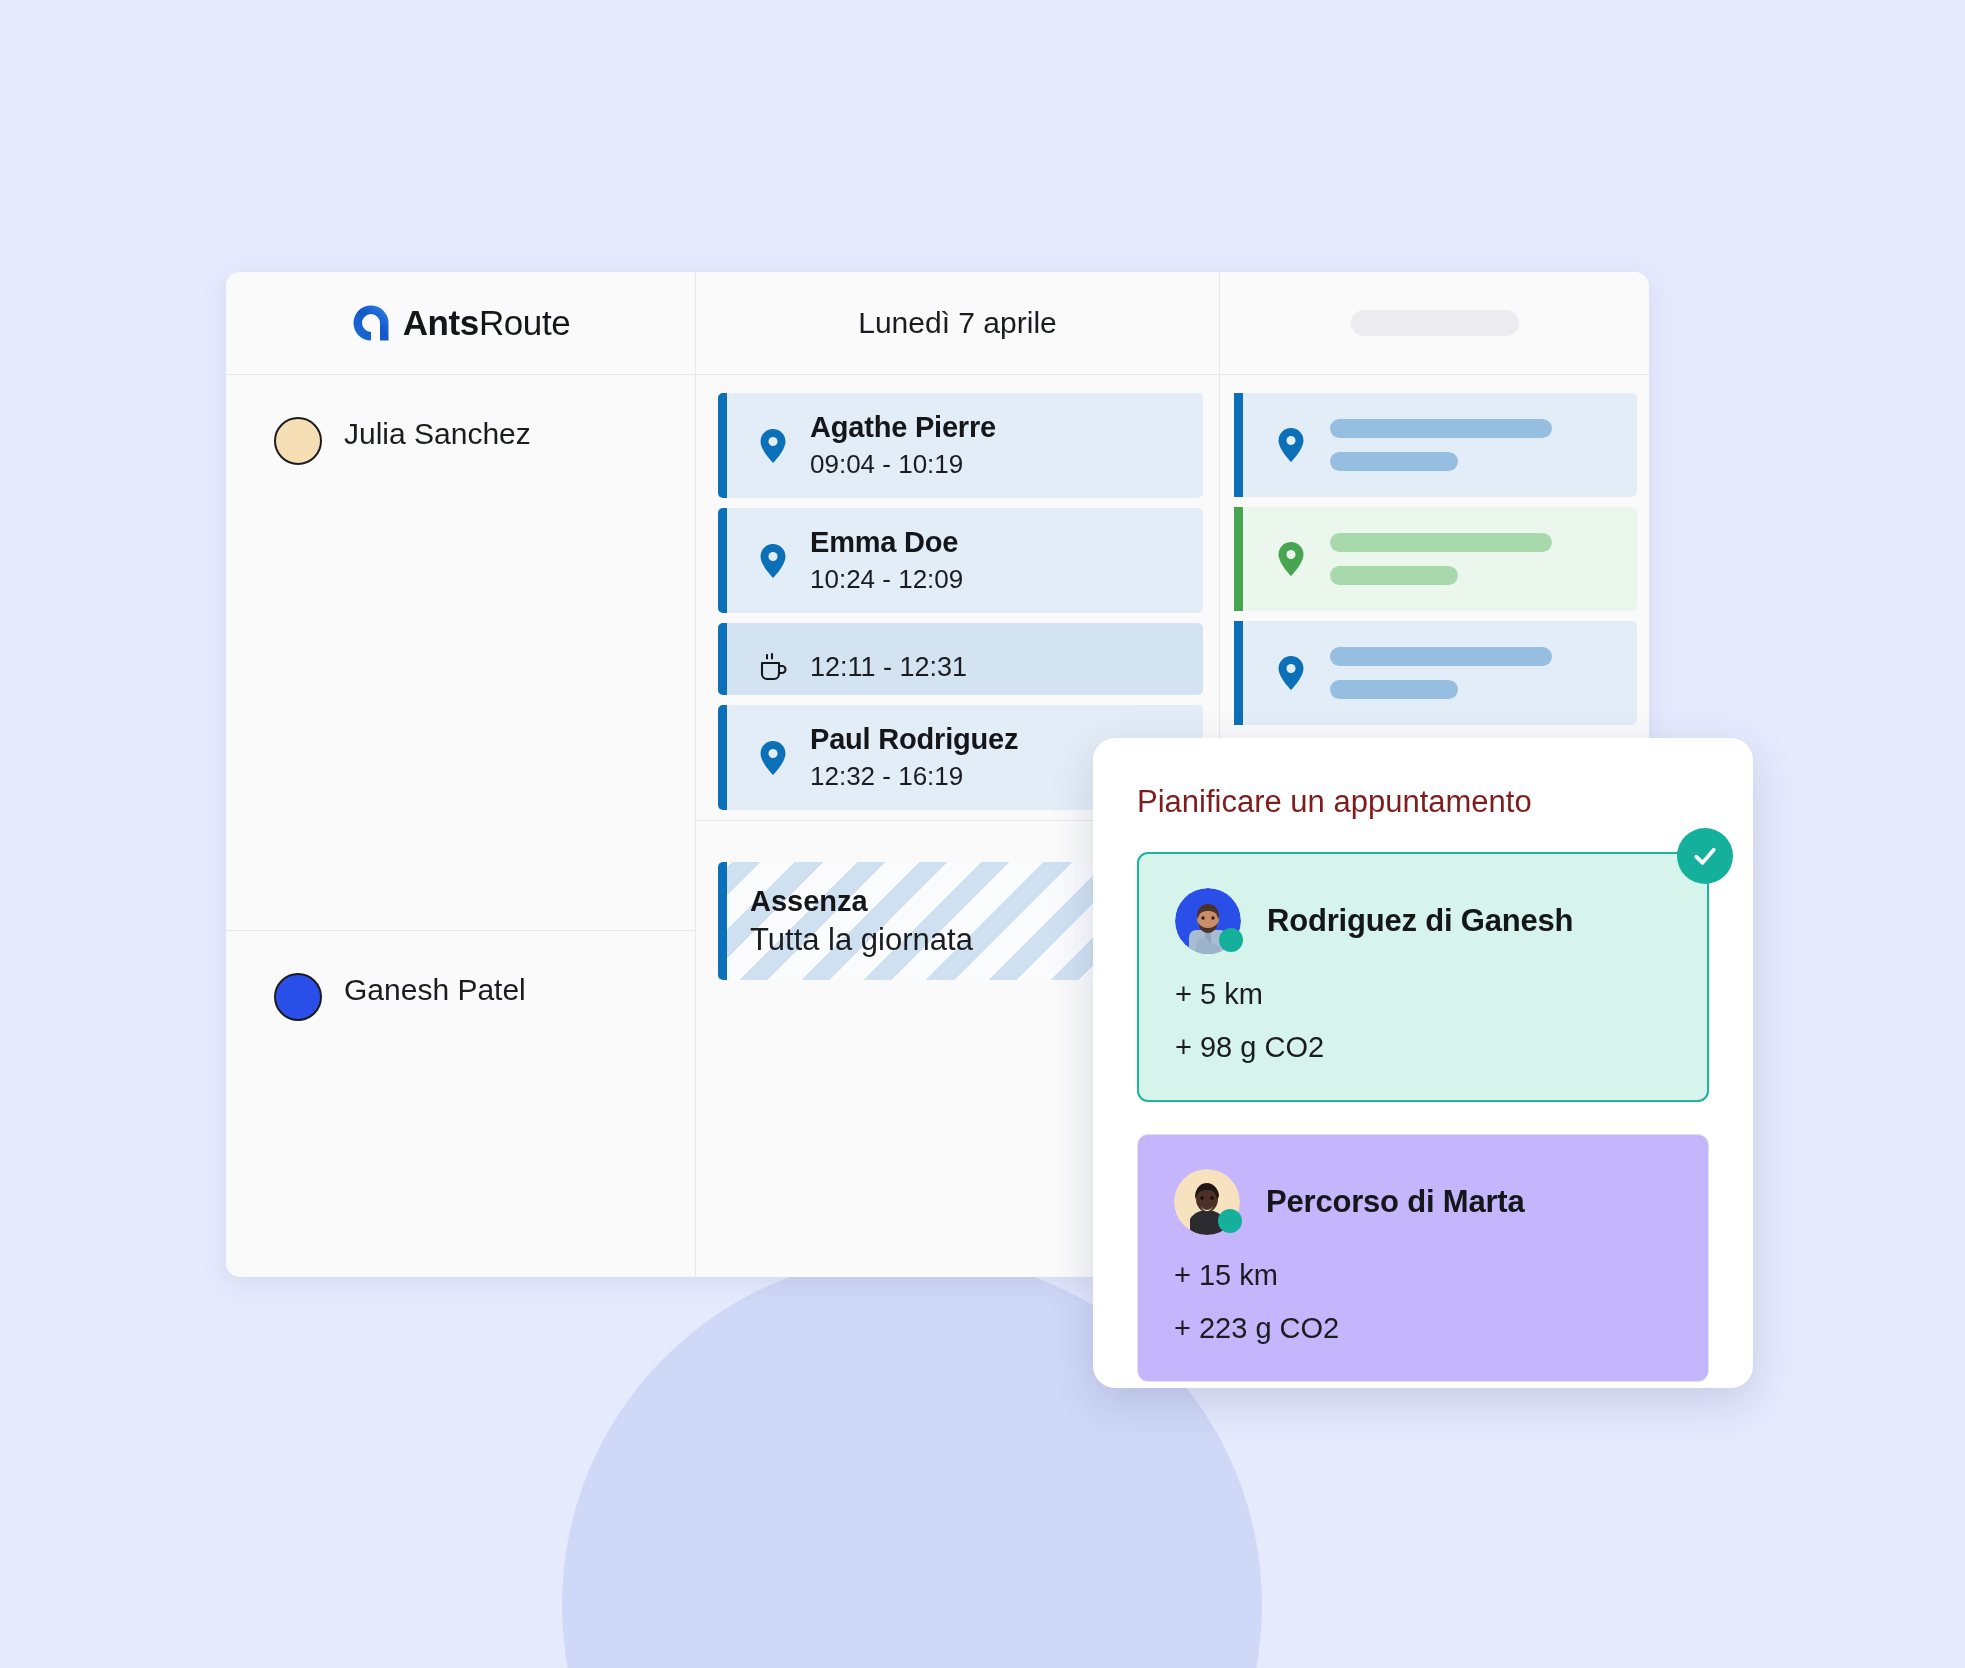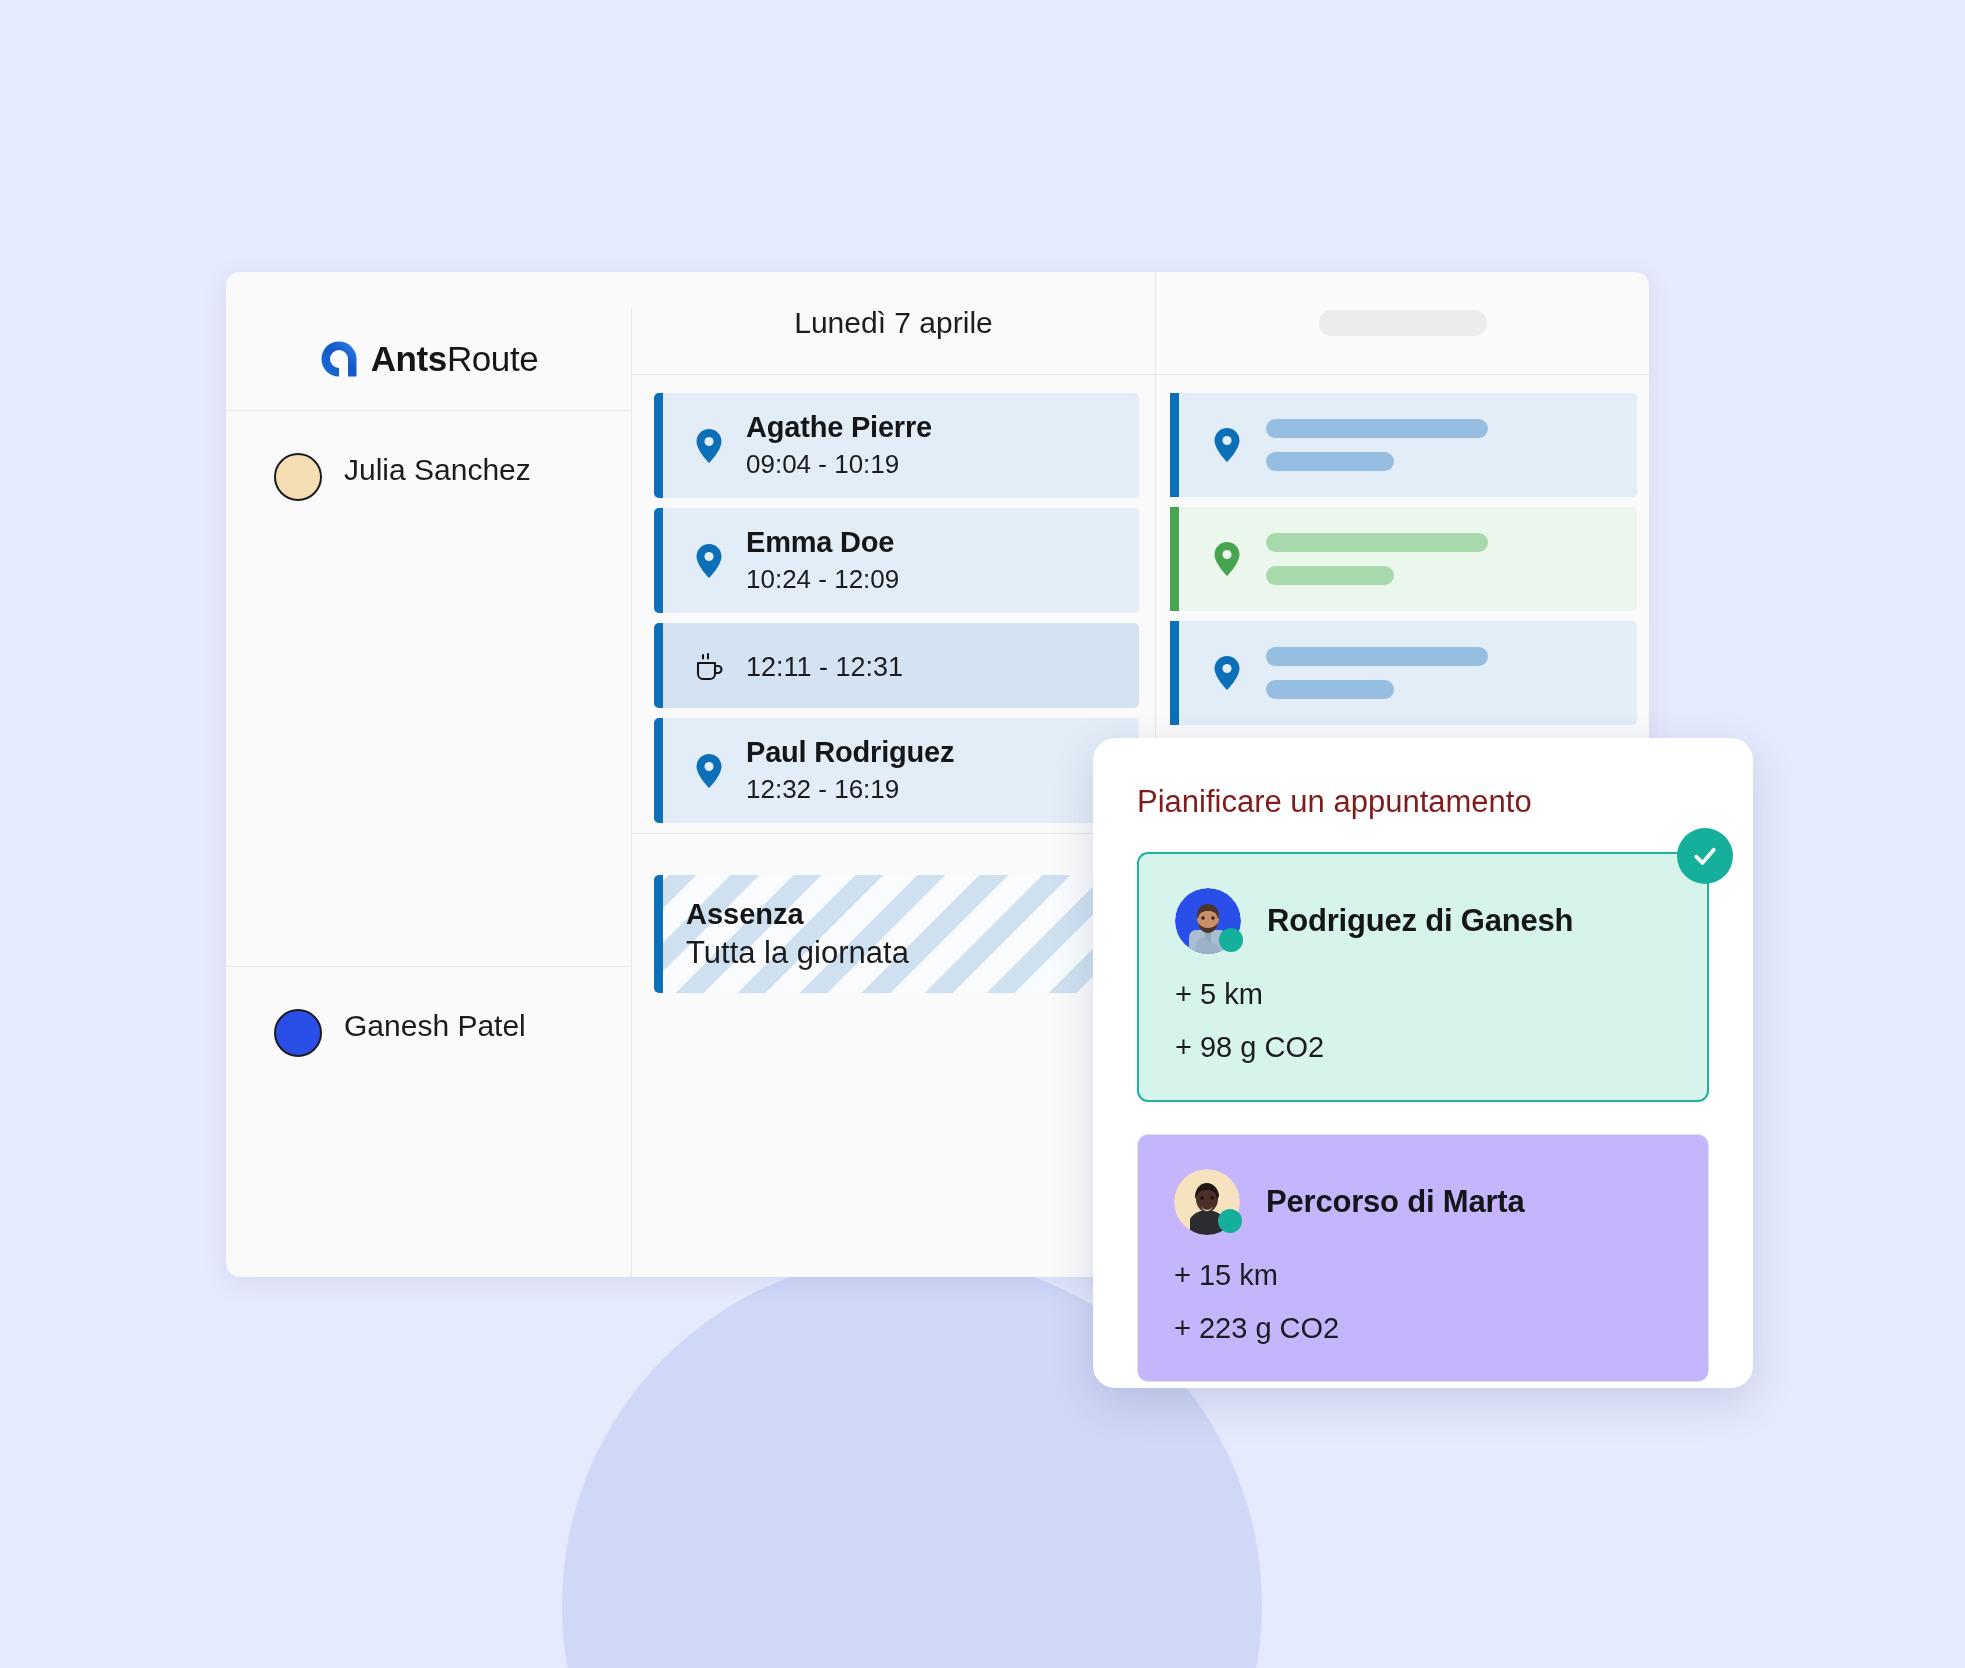--- a/index.html
+++ b/index.html
@@ -37,21 +37,21 @@
     height: 1005px;
     background: #FAFAFA;
     border-radius: 14px;
     box-shadow: 0 6px 26px rgba(60,70,130,.10);
     overflow: hidden;
     display: flex;
   }
 
   
   .col { position: relative; height: 100%; }
-  .col-drivers { width: 406px; border-right: 1px solid #E7E7EA; margin-top: 36px; }
+  .col-drivers { width: 470px; border-right: 1px solid #E7E7EA; }
   .col-day     { width: 524px; border-right: 1px solid #E7E7EA; }
   .col-ghost   { flex: 1 1 auto; }
 
   .col-header {
     height: 103px;
     border-bottom: 1px solid #E7E7EA;
     display: flex;
     align-items: center;
     justify-content: center;
   }
@@ -115,21 +115,21 @@
     width: 9px;
     background: #0C70B8;
   }
   .task.blue  { background: #E3EDF7; align-items: center; }
   .task.blue2 { background: #D4E3F2; }
 
   .task-icon { width: 34px; flex: none; display: flex; align-items: center; justify-content: center; }
   .task-text { display: flex; flex-direction: column; gap: 5px; }
   .task-name { font-size: 29px; font-weight: 700; color: #15161A; letter-spacing: -.2px; white-space: nowrap; }
   .task-time { font-size: 26px; font-weight: 400; color: #1B1C20; white-space: nowrap; }
-  .task.break { padding-top: 28px; padding-bottom: 25px; }
+  .task.break { padding-top: 28px; padding-bottom: 12px; }
   .task.break .task-time { font-size: 27px; }
 
   
   .day-sep { height: 30px; border-top: 1px solid #E7E7EA; margin: 10px -16px 0 -22px; }
 
   
   .absence {
     position: relative;
     margin: 12px 16px 0 22px;
     height: 118px;

